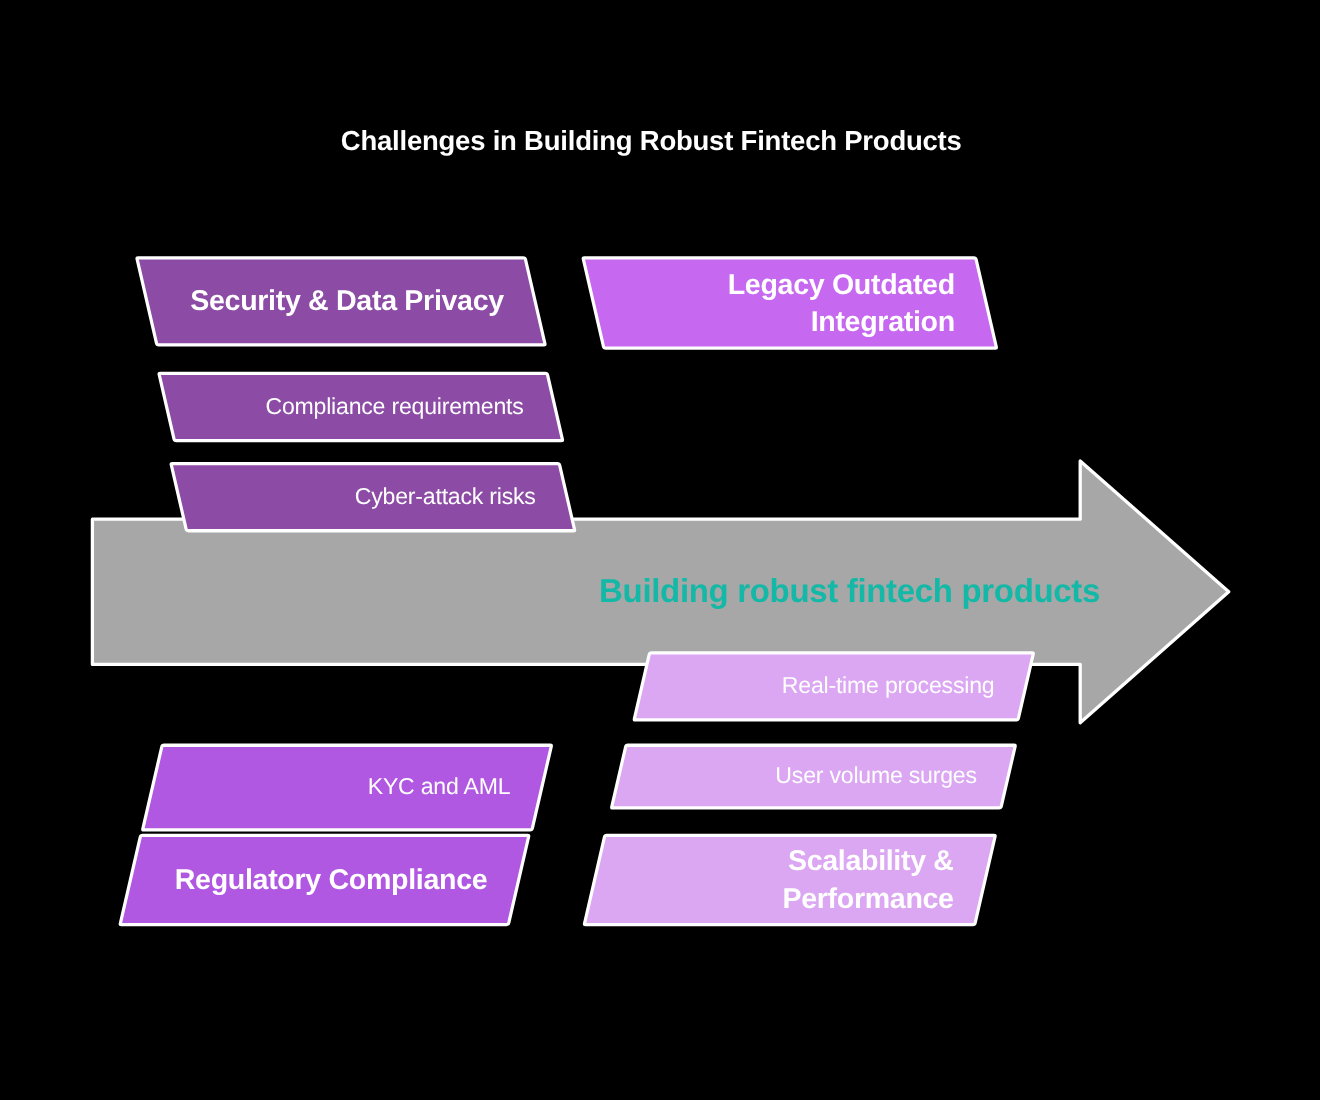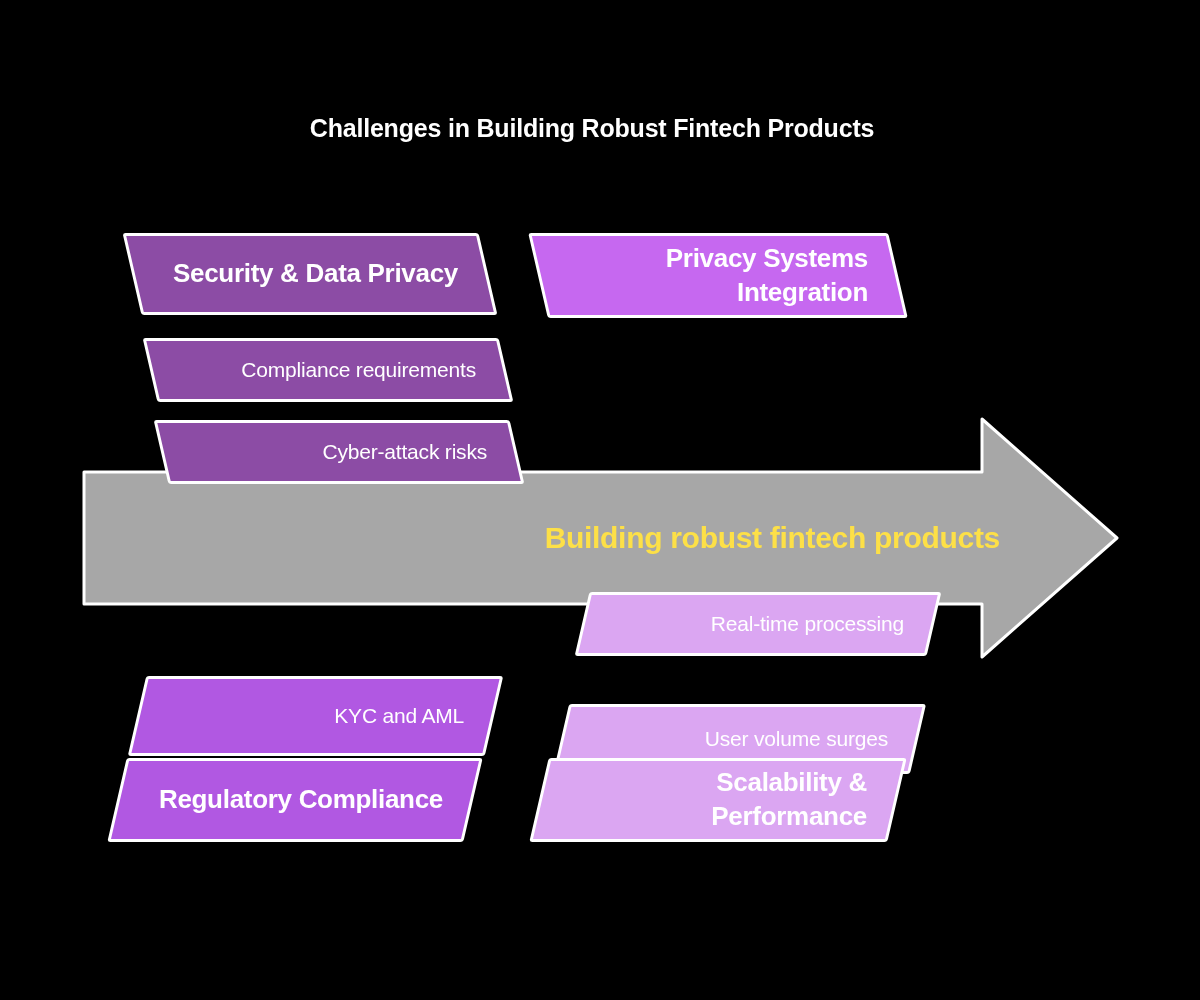--- a/index.html
+++ b/index.html
@@ -32,21 +32,21 @@
   .arrow-label{
     position:absolute;
     top:518px;
     left:300px;
     width:700px;
     line-height:40px;
     text-align:right;
     font-size:30px;
     font-weight:bold;
     letter-spacing:-0.3px;
-    color:#fde047;
+    color:#14b8a6;
   }
   .banner{position:absolute;}
   .banner-bg{
     position:absolute;
     inset:0;
     border:3px solid #ffffff;
     border-radius:3px;
   }
   .skew-top .banner-bg{transform:skewX(13deg);}
   .skew-bottom .banner-bg{transform:skewX(-13deg);}
@@ -92,38 +92,38 @@
     <div class="banner-bg" style="background-color: rgb(140, 76, 165);"></div>
     <div class="banner-label item">Compliance requirements</div>
   </div>
   <div class="banner skew-top" style="left:161px;top:420px;width:356px;height:64px">
     <div class="banner-bg" style="background-color: rgb(140, 76, 165);"></div>
     <div class="banner-label item">Cyber-attack risks</div>
   </div>
 
   <div class="banner skew-top" style="left:538px;top:233px;width:360px;height:85px">
     <div class="banner-bg" style="background-color: rgb(198, 104, 240);"></div>
-    <div class="banner-label header">Privacy Systems
+    <div class="banner-label header">Legacy Outdated
 Integration</div>
   </div>
 
   <div class="banner skew-bottom" style="left:137px;top:676px;width:357px;height:80px">
     <div class="banner-bg" style="background-color: rgb(177, 88, 226);"></div>
     <div class="banner-label item">KYC and AML</div>
   </div>
   <div class="banner skew-bottom" style="left:117px;top:758px;width:356px;height:84px">
     <div class="banner-bg" style="background-color: rgb(177, 88, 226);"></div>
     <div class="banner-label header">Regulatory Compliance</div>
   </div>
 
   <div class="banner skew-bottom" style="left:582px;top:592px;width:352px;height:64px">
     <div class="banner-bg" style="background-color: rgb(219, 166, 242);"></div>
     <div class="banner-label item">Real-time processing</div>
   </div>
-  <div class="banner skew-bottom" style="left:561px;top:704px;width:357px;height:70px">
+  <div class="banner skew-bottom" style="left:561px;top:676px;width:357px;height:60px">
     <div class="banner-bg" style="background-color: rgb(219, 166, 242);"></div>
     <div class="banner-label item">User volume surges</div>
   </div>
   <div class="banner skew-bottom" style="left:539px;top:758px;width:358px;height:84px">
     <div class="banner-bg" style="background-color: rgb(219, 166, 242);"></div>
     <div class="banner-label header">Scalability &amp;
 Performance</div>
   </div>
 
 </div>

